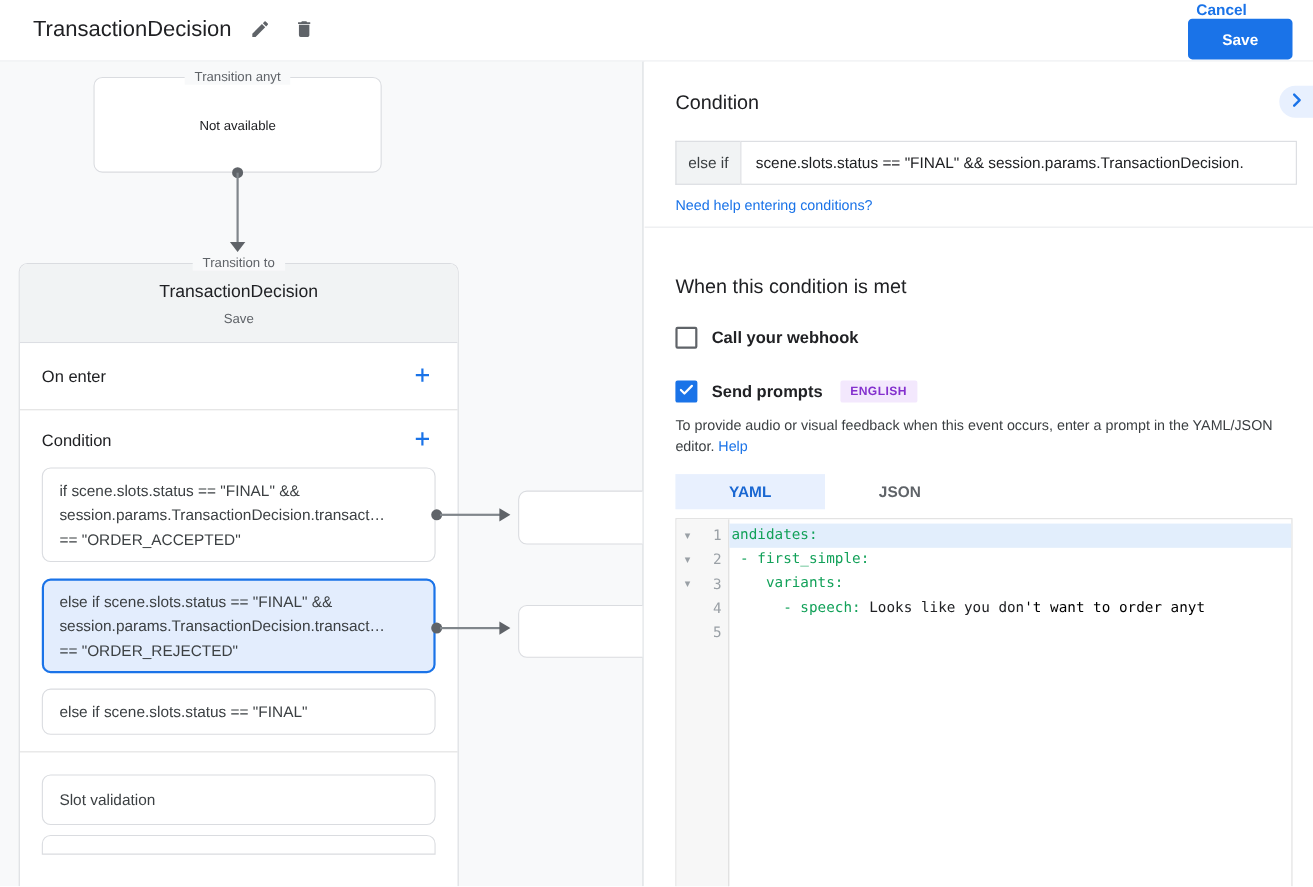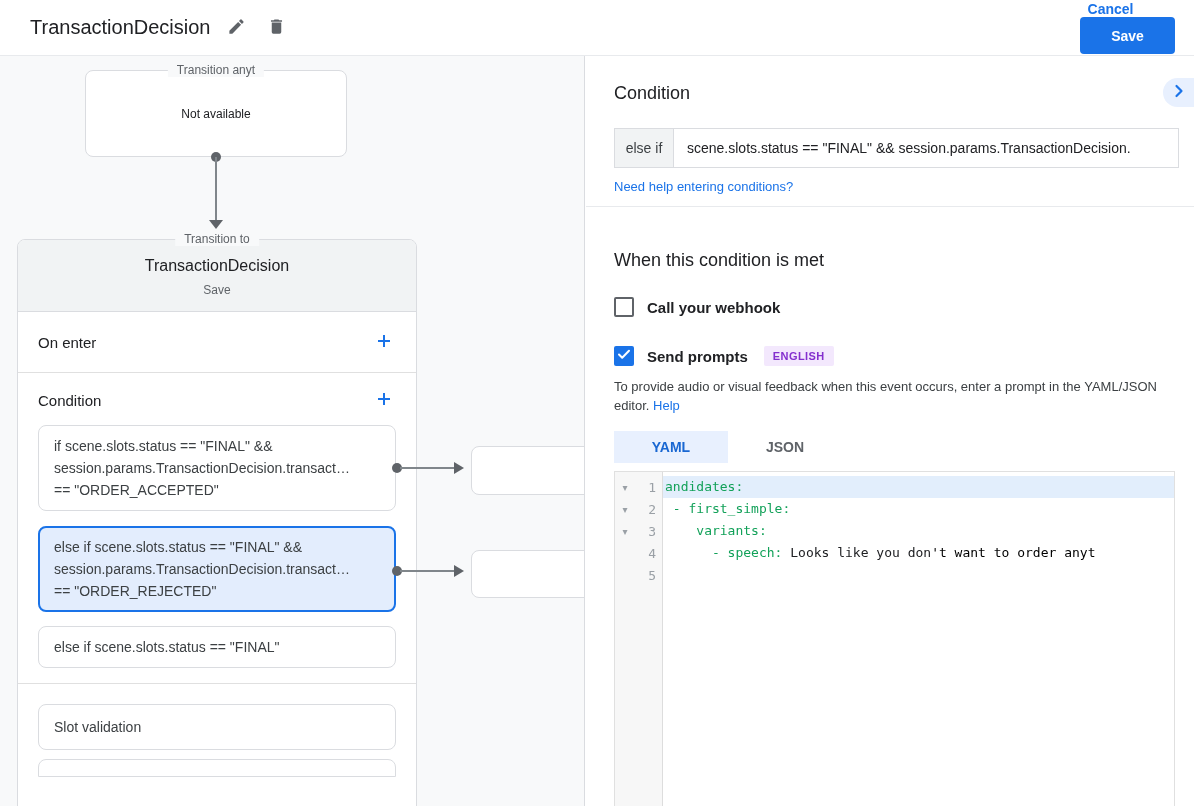--- a/index.html
+++ b/index.html
@@ -91,21 +91,21 @@
   .checkbox.checked svg { stroke:#fff; width:14px; height:14px; }
   .cb-label { margin-left:13px; font-size:15px; font-weight:bold; color:#202124; }
   .lang-badge { margin-left:16px; background:#f3e8fd; color:#8430ce; font-size:11px; font-weight:bold;
                 letter-spacing:0.4px; padding:4px 9px; border-radius:2px; }
 
   .prompt-help { position:absolute; left:28px; top:321px; width:552px; font-size:13px; line-height:19px;
                  color:#3c4043; }
   .inline-link { color:#1a73e8; text-decoration:none; cursor:pointer; }
 
   .tabs { position:absolute; left:28px; top:375px; display:flex; }
-  .tab { width:114px; height:32px; display:flex; align-items:center; justify-content:center;
+  .tab { width:136px; height:32px; display:flex; align-items:center; justify-content:center;
          font-size:14px; font-weight:bold; cursor:pointer; color:#5f6368; }
   .tab.active { background:#e8f0fe; color:#1967d2; }
 
   .editor { position:absolute; left:28px; top:415px; width:561px; height:360px; border:1px solid #e0e0e0;
             background:#fff; overflow:hidden; }
   .gutter-bg { position:absolute; left:0; top:0; width:48px; height:100%; background:#f7f7f7;
                border-right:1px solid #ddd; }
   .cm-rows { position:absolute; left:0; top:4px; width:100%; }
   .cm-row { display:flex; height:22px; align-items:center; }
   .cm-gutter { width:48px; flex:none; position:relative; display:flex; align-items:center; height:22px; }

